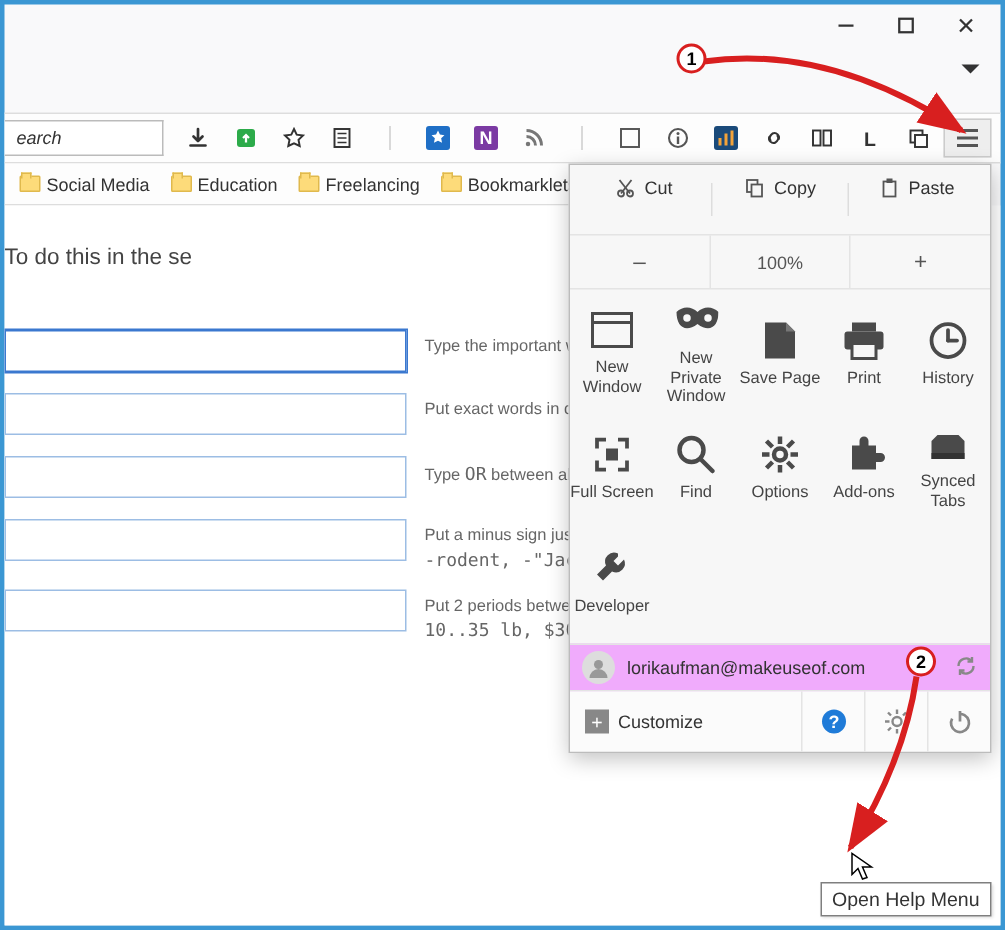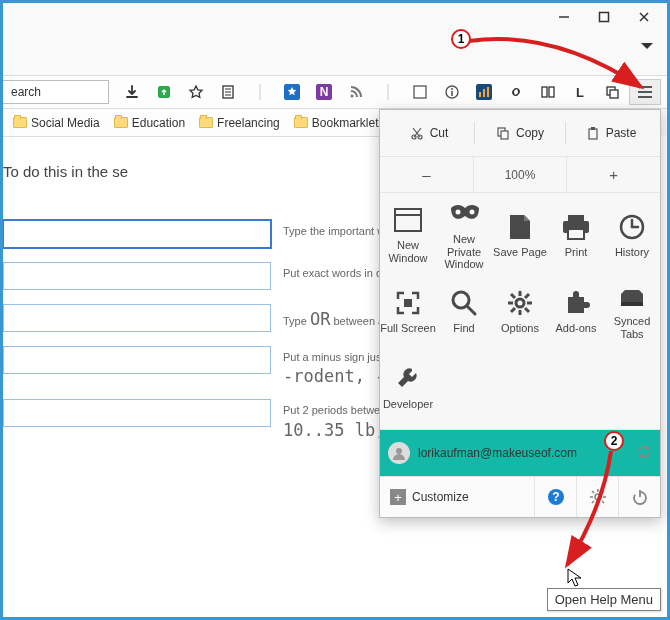--- a/index.html
+++ b/index.html
@@ -2,49 +2,49 @@
 <html><head>
 <meta charset="utf-8">
 <style>
 *{box-sizing:border-box;margin:0;padding:0;font-family:"Segoe UI",Arial,sans-serif;font-size:12px;color:#333}
 body{width:670px;height:620px;background:#f9f9fa;border:3px solid #3b97d3;position:relative;overflow:hidden}
 .window-controls{position:absolute;top:0;right:0;height:28px;display:flex;align-items:center;gap:26px;padding:0 16px}
 .wc{width:14px;height:14px;display:flex;align-items:center;justify-content:center}
 .chev-row{position:absolute;top:40px;right:14px}
 .chev-down{width:0;height:0;border-left:6px solid transparent;border-right:6px solid transparent;border-top:6px solid #333}
 .toolbar{position:absolute;top:72px;left:0;right:0;height:34px;border-top:1px solid #ddd;border-bottom:1px solid #ddd;display:flex;align-items:center;background:#fdfdfd}
-.search{height:24px;width:106px;border:1px solid #bbb;border-left:none;background:#fff;padding:0 8px;color:#888;display:flex;align-items:center}
+.search{height:24px;width:106px;border:1px solid #bbb;border-left:none;background:#fff;padding:0 8px;font-style:italic;color:#888;display:flex;align-items:center}
 .tb-icons{display:flex;gap:6px;margin-left:10px;align-items:center}
 .tb-icon{width:26px;height:26px;display:flex;align-items:center;justify-content:center;color:#555}
 .hamburger{width:32px;height:26px;margin-left:auto;margin-right:6px;background:#eee;border:1px solid #ccc;display:flex;flex-direction:column;justify-content:center;align-items:center;gap:3px}
 .hamburger span{display:block;width:14px;height:2px;background:#555}
 .bookmarks{position:absolute;top:106px;left:0;right:10px;height:28px;border-bottom:1px solid #ddd;display:flex;align-items:center;gap:14px;padding:0 10px;background:#fdfdfd}
 .bm{display:flex;align-items:center;gap:4px;font-size:12px;color:#333}
 .folder{width:14px;height:11px;background:#fddb7a;border:1px solid #e0b94d;border-radius:1px;position:relative}
 .folder::before{content:"";position:absolute;top:-3px;left:0;width:5px;height:3px;background:#fddb7a;border:1px solid #e0b94d;border-bottom:none}
 .content{position:absolute;top:134px;left:0;right:0;bottom:0;background:#fff;padding:26px 12px 0 0}
 .heading{font-size:15px;color:#444;margin-bottom:40px;padding-right:60px}
 .row{display:flex;align-items:flex-start;margin-bottom:10px;min-height:32px}
 .input{width:268px;height:28px;border:1px solid #9cbde4;background:#fff;margin-right:12px}
 .input.hl{border:1px solid #3b78cf;box-shadow:0 0 0 1px #3b78cf}
 .desc{font-size:11px;color:#666;line-height:1.4;padding-top:4px;max-width:200px}
-.desc code{font-family:Consolas,monospace;font-size:17px;color:#666}
+.desc code{font-family:Consolas,monospace;font-size:12px;color:#666}
 
 .panel{position:absolute;top:106px;right:6px;width:282px;background:#f7f7f7;border:1px solid #bcbcbc;box-shadow:0 4px 14px rgba(0,0,0,.25)}
 .panel-row{display:flex;align-items:center;justify-content:space-between;padding:8px 4px;border-bottom:1px solid #e4e4e4}
-.panel-btn{flex:1;height:30px;display:flex;align-items:center;justify-content:center;gap:6px;font-size:12px;color:#444}
+.panel-btn{flex:1;height:30px;display:flex;justify-content:center;gap:6px;font-size:12px;color:#444}
 .sep{width:1px;height:22px;background:#ddd}
 .zoom{display:flex;align-items:center;height:36px;border-bottom:1px solid #e4e4e4}
 .zoom>div{flex:1;display:flex;align-items:center;justify-content:center;height:100%;font-size:15px;color:#555}
 .zoom>div+div{border-left:1px solid #e4e4e4}
 .grid{display:grid;grid-template-columns:repeat(5,1fr);padding:4px 0}
 .gi{height:76px;display:flex;flex-direction:column;align-items:center;justify-content:center;gap:4px}
 .gi .lbl{font-size:11px;color:#444;text-align:center;line-height:1.15}
 .gi .ico{width:30px;height:30px;display:flex;align-items:center;justify-content:center;color:#4a4a4a}
-.sync{height:48px;border-top:1px solid #e4e4e4;border-bottom:1px solid #e4e4e4;display:flex;align-items:center;padding:0 8px;gap:8px;background:#14b8a6;font-size:12px;color:#444}
+.sync{height:32px;border-top:1px solid #e4e4e4;border-bottom:1px solid #e4e4e4;display:flex;align-items:center;padding:0 8px;gap:8px;background:#f0abfc;font-size:12px;color:#444}
 .avatar{width:22px;height:22px;border-radius:50%;background:#ddd;display:flex;align-items:center;justify-content:center}
 .sync .refresh{margin-left:auto;color:#888}
 .footer{height:40px;display:flex;align-items:center;background:#fbfbfb}
 .cust{display:flex;align-items:center;gap:6px;padding:0 10px;font-size:12px;color:#444}
 .plus-box{width:16px;height:16px;background:#888;color:#fff;display:flex;align-items:center;justify-content:center;font-size:13px;line-height:1}
 .footer .spacer{flex:1}
 .fbtn{width:42px;height:100%;display:flex;align-items:center;justify-content:center;border-left:1px solid #e4e4e4;color:#666}
 .help{color:#1f7bd8}
 
 .tooltip{position:absolute;bottom:6px;right:6px;background:#fff;border:1px solid #7f7f7f;padding:3px 7px;font-size:13px;box-shadow:1px 1px 2px rgba(0,0,0,.15)}

